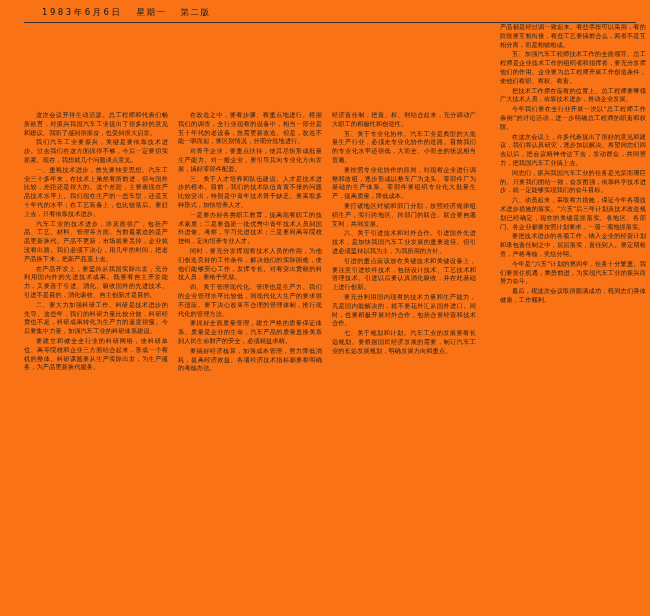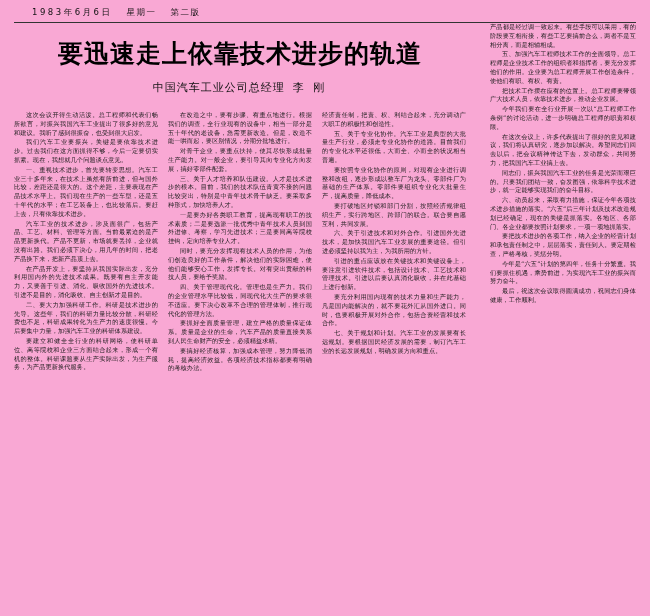--- a/index.html
+++ b/index.html
@@ -11,23 +11,23 @@
     width: 650px;
     height: 616px;
     font-family: "DejaVu Sans", "Liberation Sans", sans-serif;
     color: #1a1a1a;
     overflow: hidden;
   }
   .page {
     position: relative;
     width: 650px;
     height: 616px;
-    background: #f9a8d4;
+    background: #f97316;
     box-sizing: border-box;
-    padding: 6px 14px 4px 14px;
+    padding: 6px 14px 4px 24px;
   }
   
   .masthead {
     display: flex;
     align-items: center;
     gap: 14px;
     font-size: 8.5px;
     letter-spacing: 1.5px;
     color: #111;
     padding-left: 18px;
@@ -129,26 +129,20 @@
     <span class="date">1983年6月6日</span>
     <span>星期一</span>
     <span>第二版</span>
   </div>
   <div class="rule-top"></div>
 
   <div class="body-area">
 
     <div class="stack-wrap">
 
-      <div class="headline-block">
-        <div class="headline">要迅速走上依靠技术进步的轨道</div>
-        <div class="byline">
-          <span>中国汽车工业公司总经理</span><span class="name">李  刚</span>
-        </div>
-      </div>
 
       <div class="left-columns">
 
         <div class="col">
           <p>这次会议开得生动活泼。总工程师和代表们畅所欲言，对振兴我国汽车工业提出了很多好的意见和建议。我听了感到很振奋，也受到很大启发。</p>
           <p>我们汽车工业要振兴，关键是要依靠技术进步。过去我们在这方面抓得不够，今后一定要切实抓紧。现在，我想就几个问题谈点意见。</p>
           <p>一、重视技术进步，首先要转变思想。汽车工业三十多年来，在技术上虽然有所前进，但与国外比较，差距还是很大的。这个差距，主要表现在产品技术水平上。我们现在生产的一些车型，还是五十年代的水平；在工艺装备上，也比较落后。要赶上去，只有依靠技术进步。</p>
           <p>汽车工业的技术进步，涉及面很广，包括产品、工艺、材料、管理等方面。当前最紧迫的是产品更新换代。产品不更新，市场就要丢掉，企业就没有出路。我们必须下决心，用几年的时间，把老产品换下来，把新产品顶上去。</p>
           <p>在产品开发上，要坚持从我国实际出发，充分利用国内外的先进技术成果。既要有自主开发能力，又要善于引进、消化、吸收国外的先进技术。引进不是目的，消化吸收、自主创新才是目的。</p>
           <p>二、要大力加强科研工作。科研是技术进步的先导。这些年，我们的科研力量比较分散，科研经费也不足，科研成果转化为生产力的速度很慢。今后要集中力量，加强汽车工业的科研体系建设。</p>

